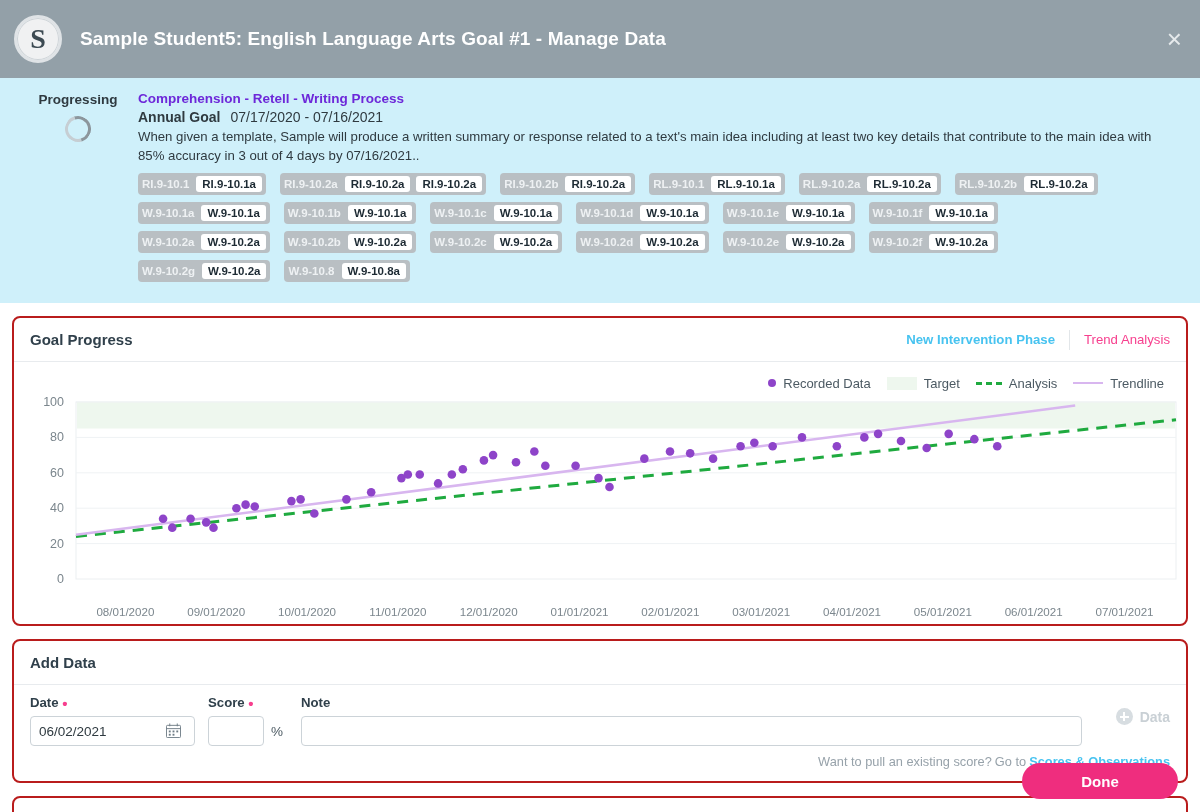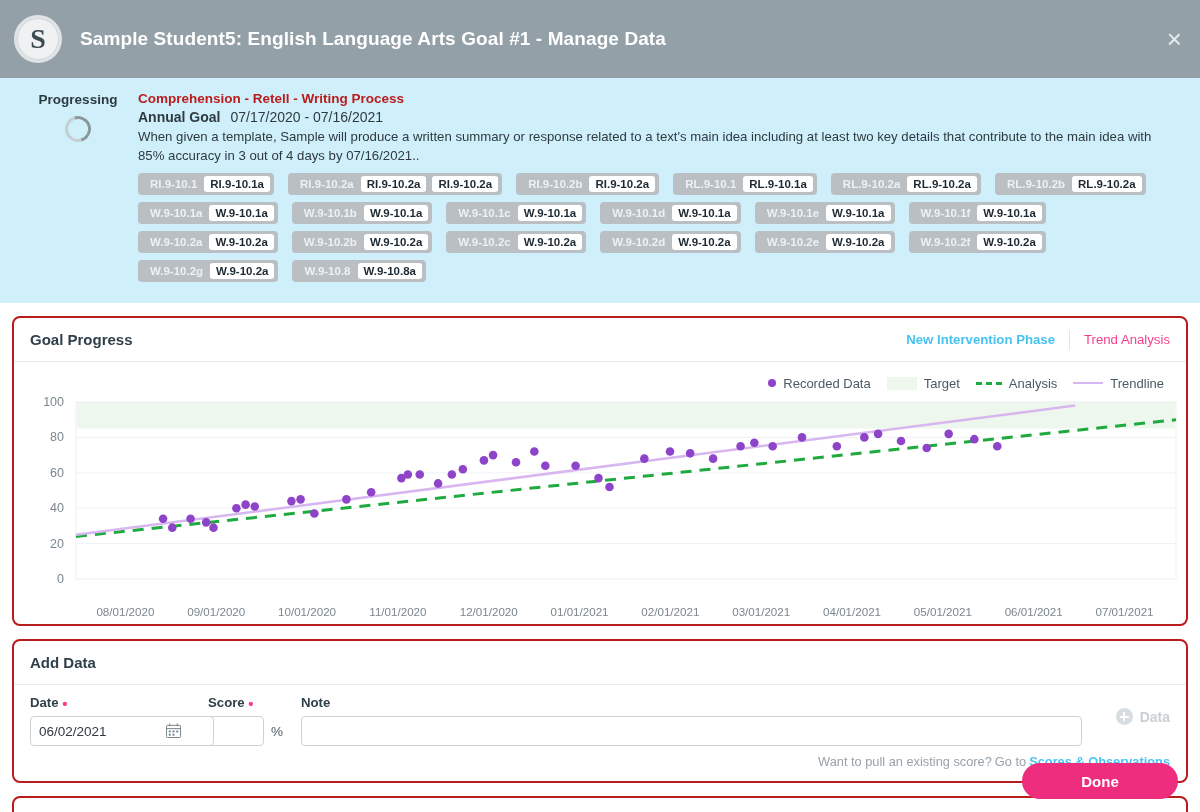--- a/index.html
+++ b/index.html
@@ -62,42 +62,42 @@
   .ring {
     width: 26px; height: 26px; margin: 9px auto 0;
     border-radius: 50%;
     border: 3px solid #c6ced3;
     border-top-color: #8c969c;
     border-right-color: #8c969c;
     transform: rotate(28deg);
   }
   .goal-col { flex: 1 1 auto; padding-top: 1px; min-width: 0; }
   .goal-area-label {
-    color: #b91c1c; font-size: 13.5px; font-weight: 600;
+    color: #6d28d9; font-size: 13.5px; font-weight: 600;
     margin-bottom: 3px;
   }
   .goal-dates { font-size: 14px; color: #2f3a40; margin-bottom: 2px; }
   .goal-dates b { font-weight: bold; margin-right: 10px; }
   .goal-desc {
     font-size: 13.2px; color: #2f3a40; line-height: 1.45;
     max-width: 1035px;
   }
   .tag-rows { margin-top: 8px; }
   .tag-row { display: flex; flex-wrap: wrap; margin-bottom: 7px; }
   .tag-pair {
     display: inline-flex; align-items: center;
     background: #b9bfc3;
     border-radius: 4px;
     padding: 2px 4px 2px 0;
     margin-right: 14px;
     height: 22px;
   }
   .tag-pair .t-left {
     color: #eef1f3; font-size: 11.5px; font-weight: bold;
-    padding: 0 7px 0 12px; white-space: nowrap;
+    padding: 0 7px 0 4px; white-space: nowrap;
   }
   .tag-pair .t-right {
     background: #ffffff; color: #1d2a33;
     font-size: 11.5px; font-weight: bold;
     border-radius: 3px; padding: 2px 6px;
     white-space: nowrap;
   }
   .tag-pair .t-right + .t-right { margin-left: 6px; }
 
   
@@ -157,21 +157,21 @@
     font-size: 13.2px; font-weight: bold; color: #30404b;
     margin-bottom: 6px;
   }
   .req { color: #f73f8e; font-size: 15px; line-height: 0; position: relative; top: 2px; }
   .inp {
     height: 30px; border: 1px solid #ccd3d8; border-radius: 4px;
     background: #fff; font-size: 13.5px; color: #2f3a40;
     padding: 0 8px; font-family: "Liberation Sans", sans-serif;
   }
   .date-wrap { position: relative; width: 160px; }
-  .date-wrap .inp { width: 184px; padding-right: 22px; }
+  .date-wrap .inp { width: 165px; padding-right: 22px; }
   .cal-icon {
     position: absolute; right: 9px; top: 7px;
     width: 15px; height: 15px;
     color: #6e7c85; cursor: pointer;
   }
   .score-row { display: flex; align-items: center; }
   .score-row .inp { width: 56px; }
   .pct { margin-left: 7px; font-size: 13.5px; color: #4c5a63; }
   .note-fld { flex: 1 1 auto; }
   .note-fld .inp { width: 100%; }

